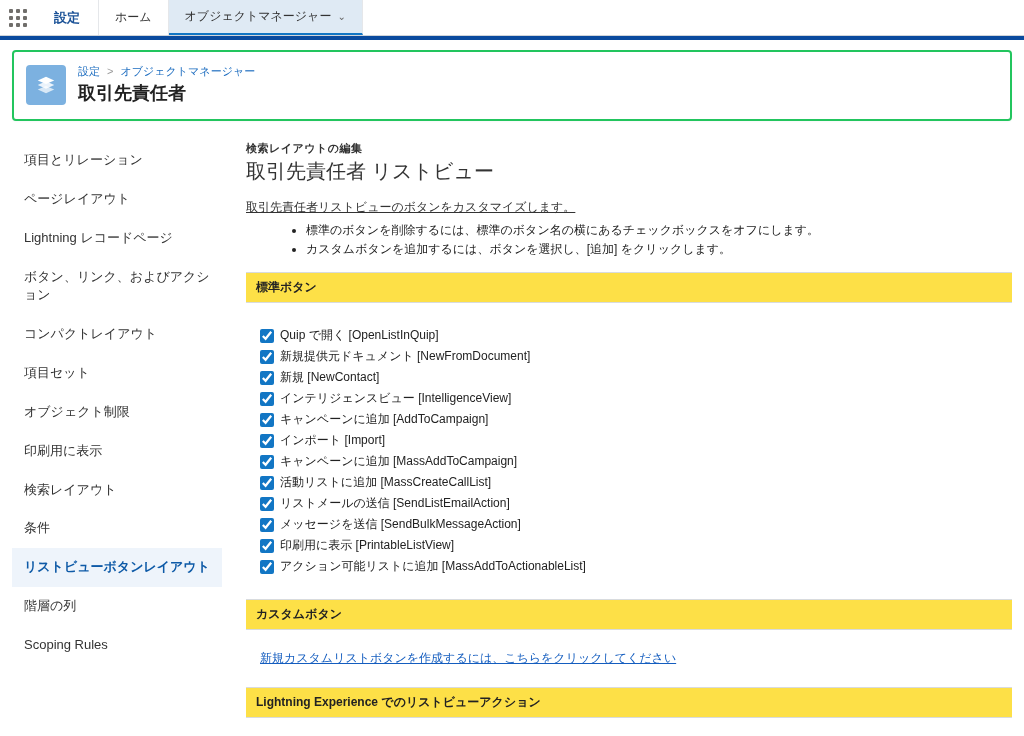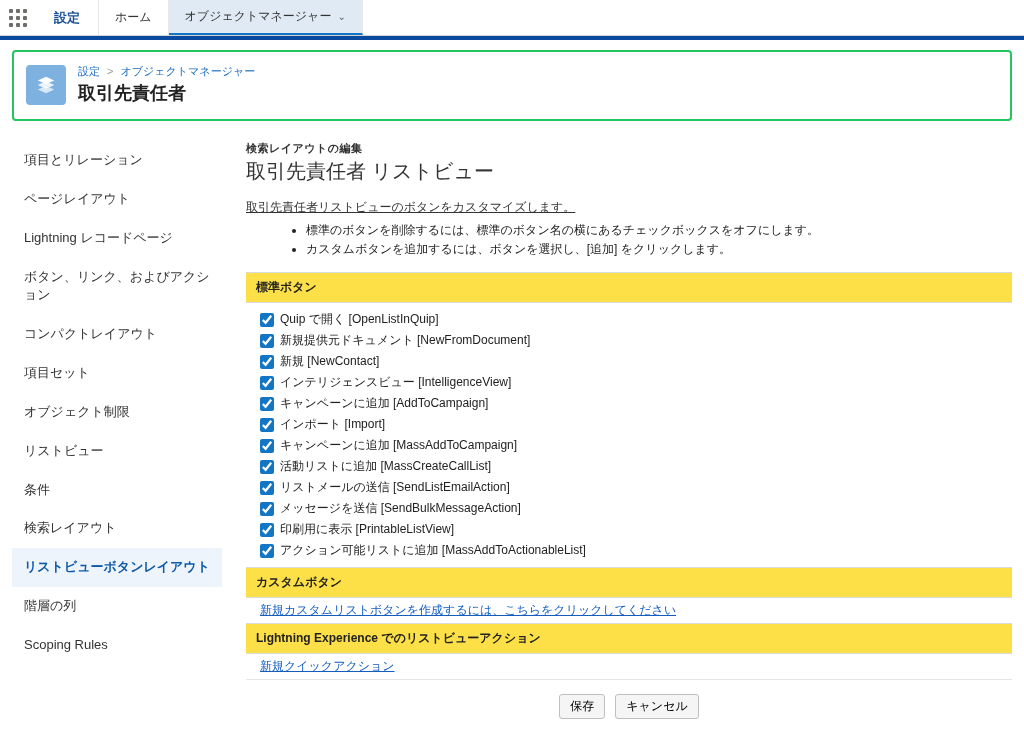--- a/index.html
+++ b/index.html
@@ -102,21 +102,21 @@
   .bullets { margin: 0 0 14px 60px; font-size:12px; }
   .bullets li { margin:2px 0; }
   .section-header {
     background: #fde047;
     padding: 6px 10px;
     font-size: 12px;
     font-weight: 700;
     border-top: 1px solid #d8dbde;
     border-bottom: 1px solid #d8dbde;
   }
-  .section-body { padding: 4px 14px; }
+  .section-body { padding: 20px 14px; }
   .cb-row { display:flex; align-items:center; gap:6px; margin: 4px 0; font-size:12px; }
   .cb-row input[type=checkbox] {
     width:14px; height:14px;
     accent-color:#1276c4;
   }
   .link { color:#145dbf; text-decoration: underline; cursor:pointer; font-size:12px; }
   .footer-btns {
     display:flex; justify-content:center; gap:10px;
     padding: 14px 0 20px;
     border-top:1px solid #e3e6e9;
@@ -180,23 +180,23 @@
 
 <div class="body-row">
   <div class="sidebar" id="sidebar">
       <div class="nav-item">項目とリレーション</div>
       <div class="nav-item">ページレイアウト</div>
       <div class="nav-item">Lightning レコードページ</div>
       <div class="nav-item">ボタン、リンク、およびアクション</div>
       <div class="nav-item">コンパクトレイアウト</div>
       <div class="nav-item">項目セット</div>
       <div class="nav-item">オブジェクト制限</div>
-      <div class="nav-item">リストビュー</div>
+      <div class="nav-item">印刷用に表示</div>
+      <div class="nav-item">検索レイアウト</div>
       <div class="nav-item">条件</div>
-      <div class="nav-item">検索レイアウト</div>
       <div class="nav-item active">リストビューボタンレイアウト</div>
       <div class="nav-item">階層の列</div>
       <div class="nav-item">Scoping Rules</div>
     </div>
 
   <div class="main">
     <div class="pre-title">検索レイアウトの編集</div>
     <div class="content-title">取引先責任者 リストビュー</div>
     <div class="desc">取引先責任者リストビューのボタンをカスタマイズします。</div>
     <ul class="bullets" id="bullets">

